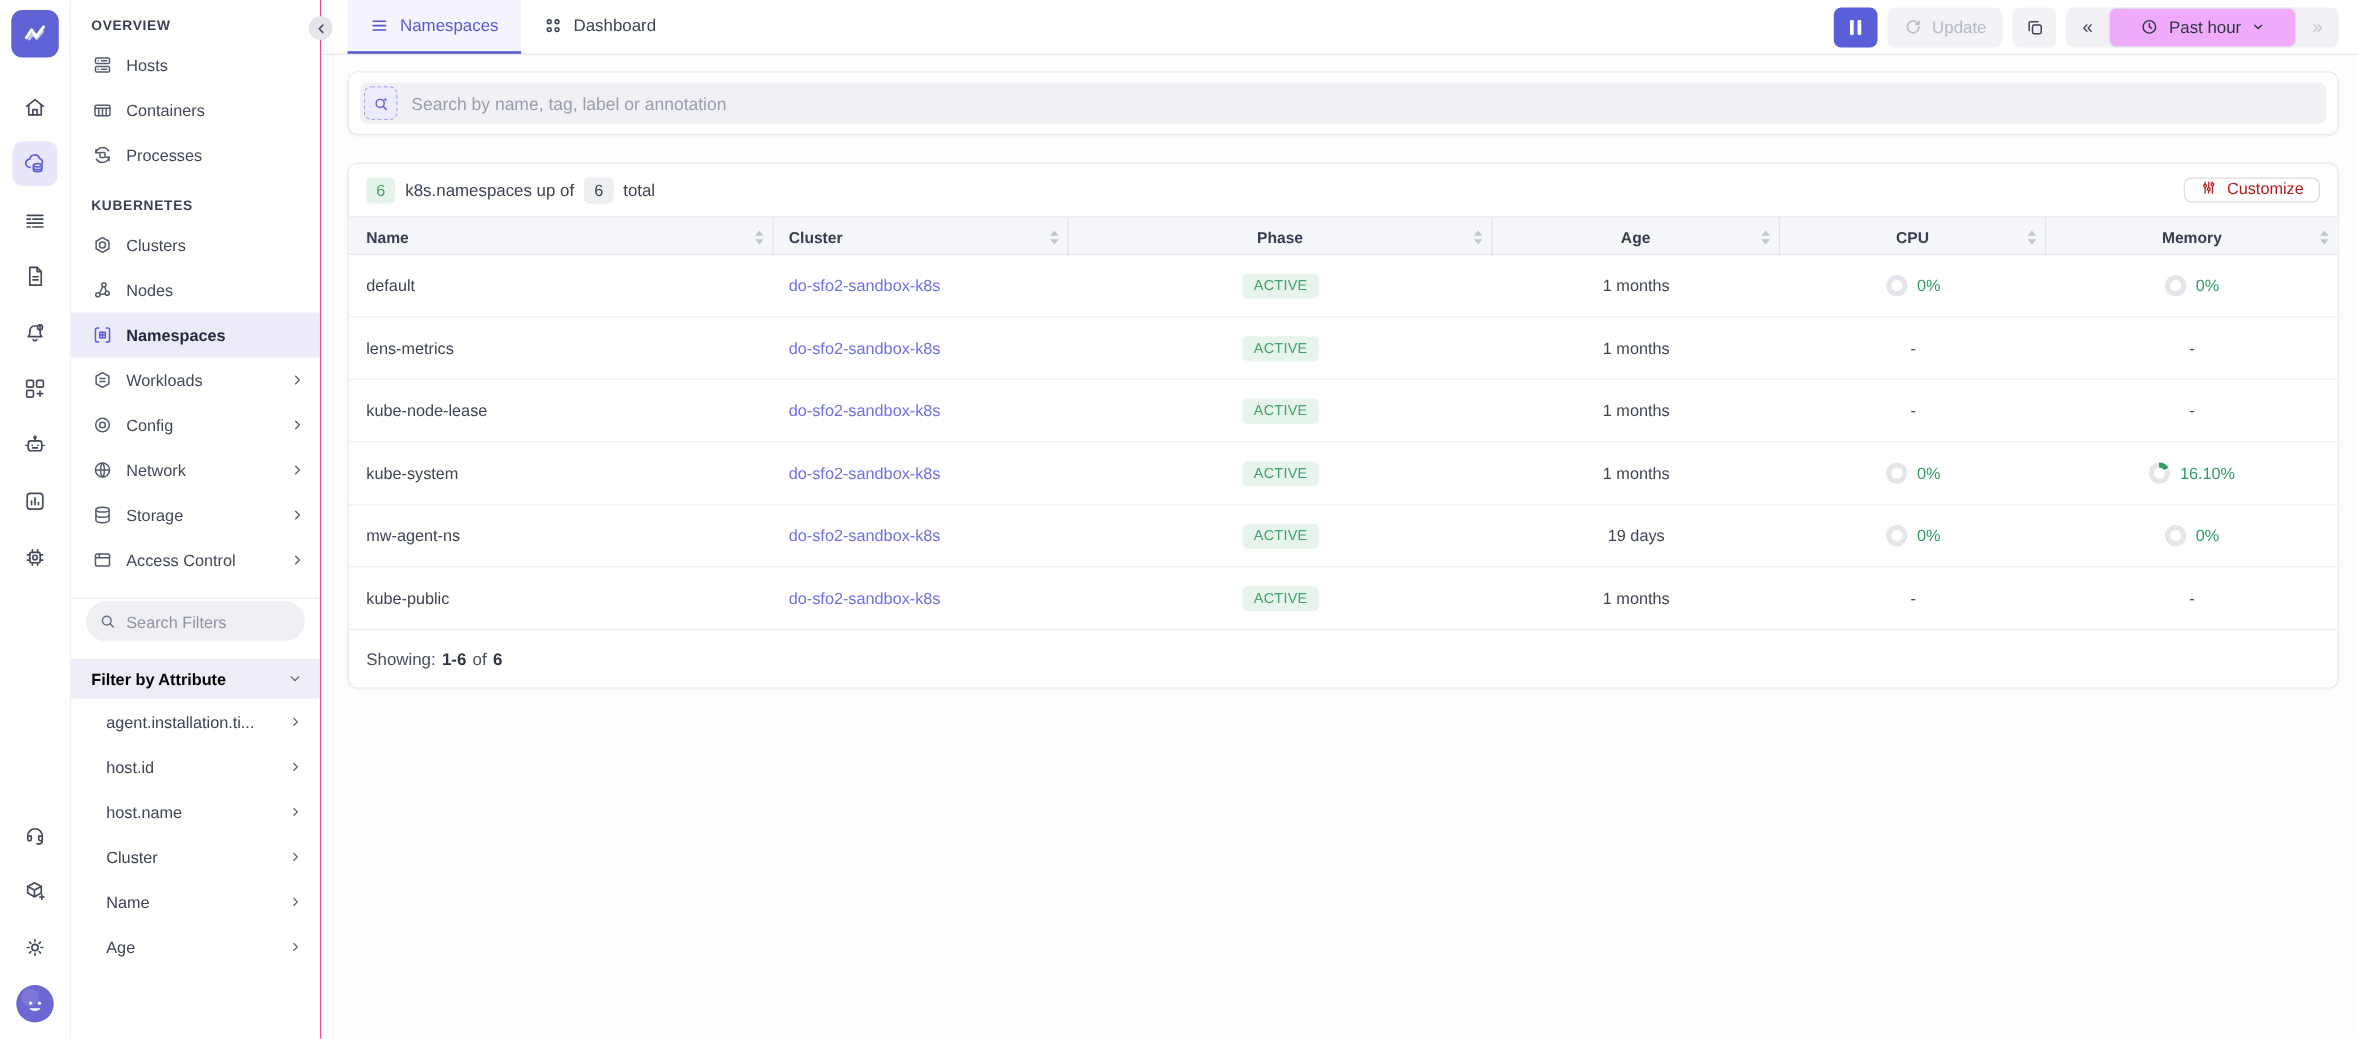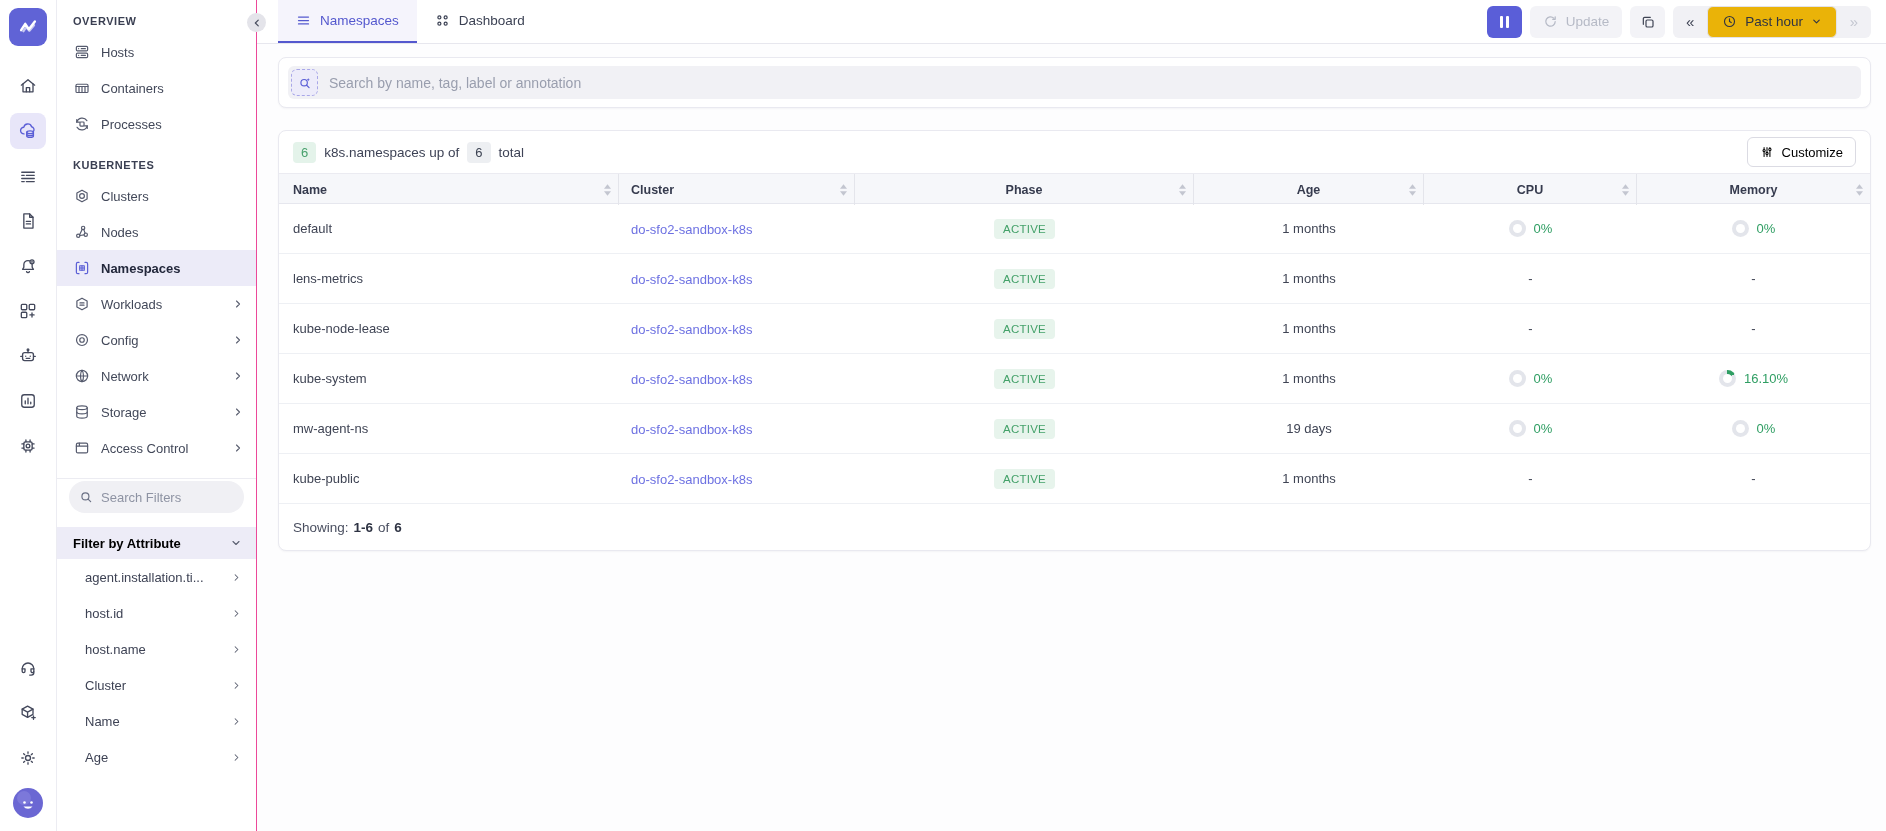--- a/index.html
+++ b/index.html
@@ -60,42 +60,42 @@
     display:flex; align-items:center; justify-content:center; gap:3px; cursor:pointer; }
   .pause-btn i { display:block; width:3px; height:12px; background:#fff; border-radius:1px; }
   .btn-gray { height:32px; border:none; border-radius:6px; background:#f3f3f7; display:flex;
     align-items:center; gap:8px; padding:0 13px; font-size:13.5px; font-family:inherit; cursor:pointer; }
   .update-btn { color:#b6bac6; }
   .copy-btn { width:35px; padding:0; justify-content:center; color:#3f4454; }
   .time-group { height:32px; border-radius:6px; background:#f1f1f5; display:flex; align-items:center; }
   .tg-seg { width:34px; height:32px; display:flex; align-items:center; justify-content:center;
     font-size:15px; color:#3f4454; cursor:pointer; background:none; border:none; font-family:inherit; }
   .tg-seg.dim { color:#c4c7d1; }
-  .time-pill { height:32px; background:#eab308; border:1px solid #e2e2ea; border-radius:6px;
-    display:flex; align-items:center; gap:8px; padding:0 14px; font-size:13.5px; color:#2f3443; cursor:pointer; }
+  .time-pill { height:32px; background:#f0abfc; border:1px solid #e2e2ea; border-radius:6px;
+    display:flex; align-items:center; gap:8px; padding:0 24px; font-size:13.5px; color:#2f3443; cursor:pointer; }
 
   .content { padding:13px 15px 0 21px; display:flex; flex-direction:column; }
   .card { background:#fff; border:1px solid #e9e9f0; border-radius:8px;
     box-shadow:0 1px 2px rgba(16,24,40,.04); }
   .search-card { padding:8px 9px; margin-bottom:22px; }
   .search-inner { background:#f1f1f5; border-radius:6px; height:33px; display:flex; align-items:center;justify-content:center; }
   .ai-box { width:27px; height:27px; margin-left:3px; background:#edecfa; border:1px dashed #a9a7e8;
     border-radius:6px; display:flex; align-items:center; justify-content:center; color:#5a5ed6; flex:0 0 27px; }
   .search-inner input { flex:1; border:none; outline:none; background:transparent; font-size:14px;
     padding-left:11px; color:#3d4254; font-family:inherit; }
   .search-inner input::placeholder { color:#999eae; }
 
   .summary { height:42px; display:flex; align-items:center; gap:8px; padding:0 14px; }
   .badge-num { font-size:13px; padding:3px 8px; border-radius:4px; }
   .badge-green { background:#e4f3ea; color:#47a06c; }
   .badge-gray { background:#edeff2; color:#3c4252; }
   .summary-text { font-size:13.5px; color:#3e4356; }
-  .customize-btn { margin-left:auto; height:30px; border:1px solid #dbdbe3; background:#fff;
-    border-radius:6px; display:flex; align-items:center; gap:8px; padding:0 12px; font-size:13px;
-    color:#000000; font-family:inherit; cursor:pointer; }
+  .customize-btn { margin-left:auto; height:20px; border:1px solid #dbdbe3; background:#fff;
+    border-radius:6px; display:flex; align-items:flex-start; gap:8px; padding:0 12px; font-size:13px;
+    color:#b91c1c; font-family:inherit; cursor:pointer; }
 
   .grid-row { display:grid; grid-template-columns:340px 236px 339px 230px 213px 1fr; align-items:center; }
   .thead { height:31px; background:#f6f7fa; border-top:1px solid #ebebf1; border-bottom:1px solid #e6e7ee; }
   .th { position:relative; height:31px; display:flex; align-items:center; font-size:12.5px;
     font-weight:700; color:#363b4e; border-right:1px solid #e4e5eb; cursor:pointer; }
   .th:last-child { border-right:none; }
   .th.left { padding-left:14px; }
   .th.c { justify-content:center; }
   .sort { position:absolute; right:7px; top:50%; transform:translateY(-50%); display:flex;
     flex-direction:column; gap:2px; cursor:pointer; }

